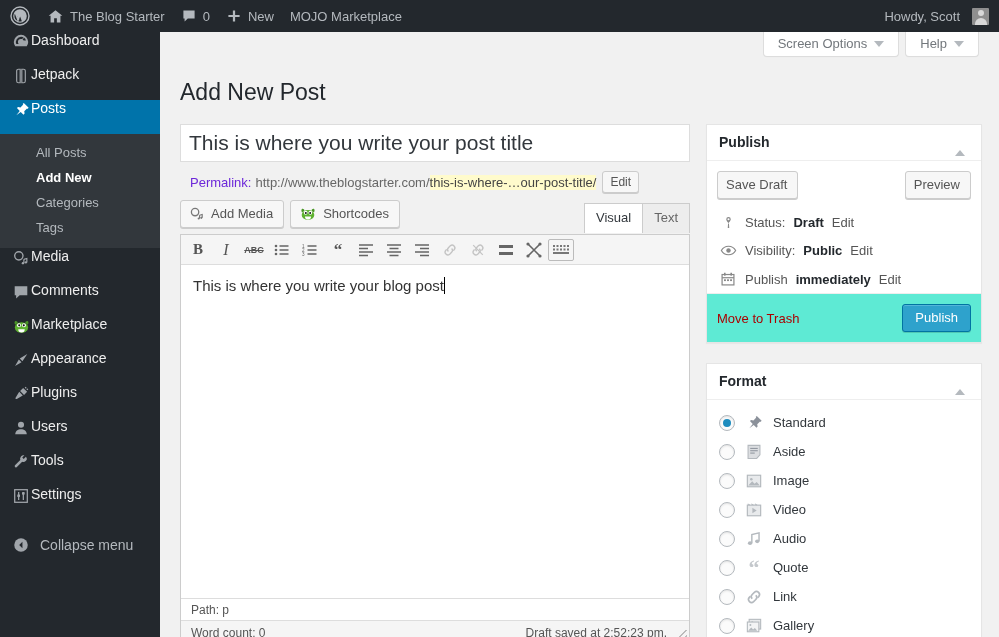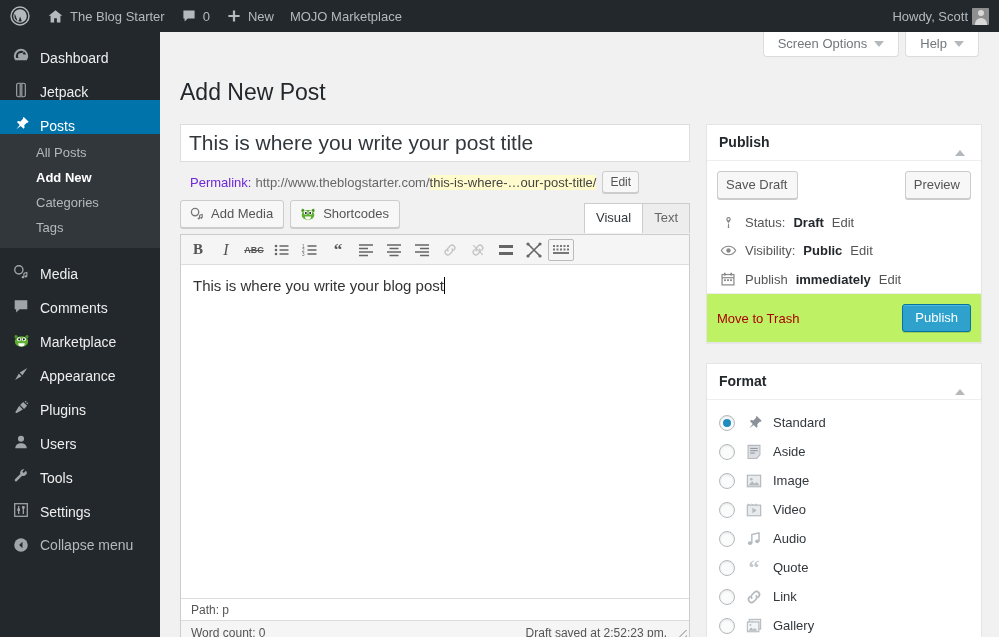--- a/index.html
+++ b/index.html
@@ -24,21 +24,21 @@
     z-index: 50;
   }
   .ab-item {
     display: flex; align-items: center; gap: 6px;
     height: 32px; padding: 0 8px;
     color: #b4b9be; white-space: nowrap; cursor: pointer;
   }
   .ab-logo { padding: 0 9px 0 10px; }
   .ab-right {
     margin-left: auto; display: flex; align-items: center;
-    gap: 4px; padding-right: 10px; height: 20px;
+    gap: 12px; padding-right: 10px; height: 20px;
   }
   .ab-avatar {
     width: 17px; height: 17px; background: #8f8f8f;
     border-radius: 1px; position: relative; overflow: hidden;
     flex: 0 0 auto;
   }
   .ab-avatar::before {
     content: ""; position: absolute; left: 5.5px; top: 2.5px;
     width: 6px; height: 6px; border-radius: 50%; background: #d8d8d8;
   }
@@ -49,24 +49,23 @@
 
   
   #adminmenu {
     position: absolute; top: 32px; left: 0;
     width: 160px; height: 605px;
     background: #23282d;
     z-index: 40;
   }
   .menu-item {
     position: relative;
-    display: flex; align-items: flex-end;
+    display: flex; align-items: flex-start;
     height: 34px; padding-left: 11px;
     color: #eee; font-size: 14px; cursor: pointer;
-    gap: 9px;
   }
   .menu-item.current {
     background: #0073aa; color: #fff; font-weight: normal;
   }
   .menu-item.current::after {
     content: ""; position: absolute; right: -8px; top: 50%;
     margin-top: -8px;
     border: 8px solid transparent;
     border-right-color: #f1f1f1;
     border-left: 0;
@@ -274,21 +273,21 @@
     padding-bottom: 10px;
   }
   .misc-pub {
     display: flex; align-items: center; gap: 8px;
     padding: 6px 0 6px 2px; font-size: 13px; color: #555;
   }
   .misc-icon { width: 18px; display: flex; justify-content: center; color: #888; }
   .misc-pub b { color: #23282d; }
   #major-publishing-actions {
     display: flex; align-items: center; justify-content: space-between;
-    padding: 10px; border-top: 1px solid #eee; background: #bef264;
+    padding: 10px; border-top: 1px solid #eee; background: #5eead4;
   }
   .submitdelete {
     color: #a00; text-decoration: none; cursor: pointer; font-size: 13px;
   }
   .button-primary {
     background: #2ea2cc; border: 1px solid #0074a2; border-radius: 3px;
     color: #fff; font-size: 13px; line-height: 26px; height: 28px;
     padding: 0 12px; cursor: pointer;
     box-shadow: 0 1px 0 rgba(0,0,0,.15), inset 0 1px 0 rgba(120,200,230,.5);
     font-family: "Liberation Sans", sans-serif; font-weight: normal;

